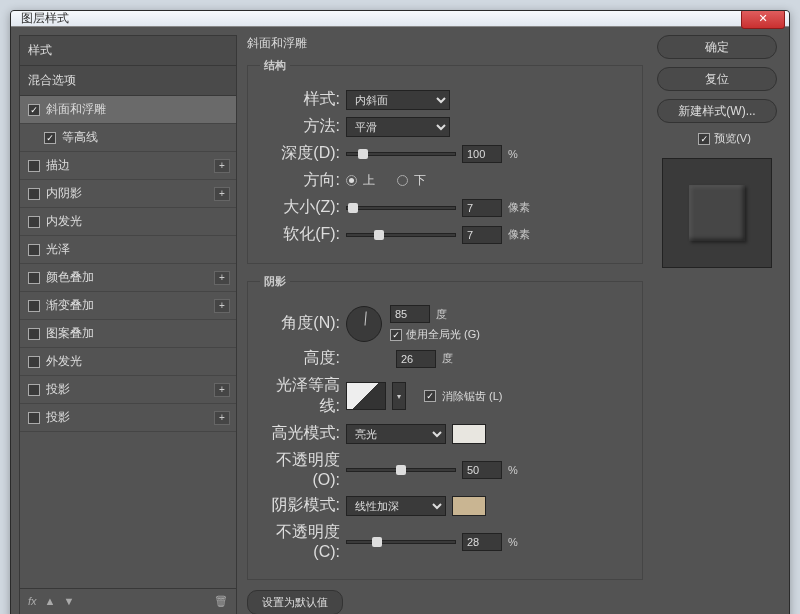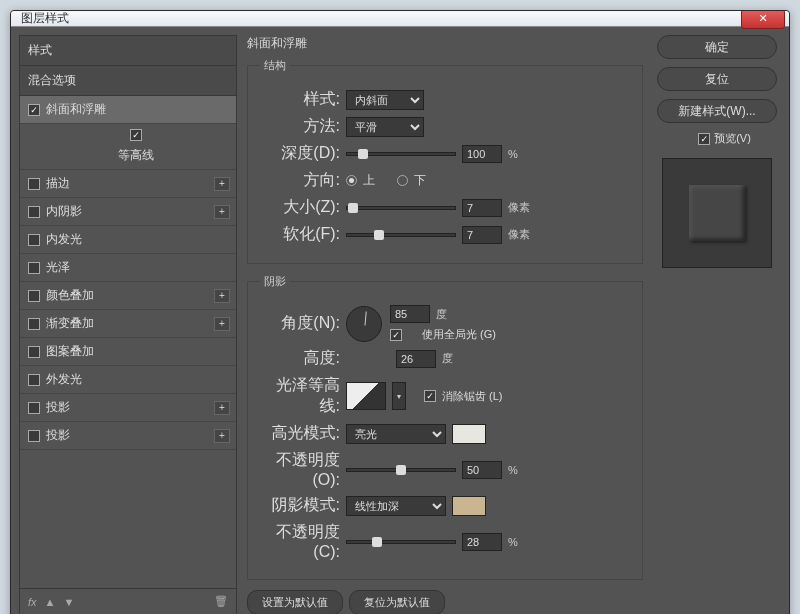--- a/index.html
+++ b/index.html
@@ -8,34 +8,34 @@
 .titlebar { background: linear-gradient(#f7f9fc, #e2e8f0); height: 16px; display: flex; align-items: center; justify-content: space-between; padding: 0 4px 0 10px; border-bottom: 1px solid #888; }
 .titlebar-title { font-size: 12px; color: #333; }
 .close-btn { width: 44px; height: 20px; background: linear-gradient(#e06060, #c93030); border: 1px solid #8a1a1a; border-radius: 3px; display: flex; align-items: center; justify-content: center; color: #fff; font-size: 11px; cursor: pointer; }
 .dialog-body { display: flex; padding: 8px; gap: 10px; background: #535353; }
 .left-panel { width: 218px; display: flex; flex-direction: column; }
 .styles-header { color: #ddd; font-size: 12px; padding: 6px 8px; border: 1px solid #383838; background: #4a4a4a; }
 .blend-header { color: #ddd; font-size: 12px; padding: 6px 8px; border: 1px solid #383838; border-top: none; background: #4a4a4a; }
 .style-list { border: 1px solid #383838; border-top: none; flex: 1; }
 .style-item { display: flex; align-items: center; padding: 5px 8px; font-size: 12px; color: #ddd; gap: 6px; border-bottom: 1px solid #454545; position: relative; }
 .style-item.selected { background: #6a6a6a; }
-.style-item.indent { padding-left: 24px; flex-direction: column; }
+.style-item.indent { padding-left: 24px; }
 .chk { width: 12px; height: 12px; border: 1px solid #aaa; background: #3a3a3a; display: inline-flex; align-items: center; justify-content: center; font-size: 9px; color: #fff; }
 .chk.checked::before { content: "✓"; }
 .plus-btn { position: absolute; right: 6px; width: 16px; height: 14px; border: 1px solid #666; background: #454545; display: flex; align-items: center; justify-content: center; font-size: 10px; color: #ccc; cursor: pointer; }
-.bottom-bar { display: flex; align-items: center; padding: 6px 8px; gap: 8px; border: 1px solid #383838; border-top: none; color: #aaa; font-size: 11px; }
+.bottom-bar { display: flex; padding: 6px 8px; gap: 8px; border: 1px solid #383838; border-top: none; color: #aaa; font-size: 11px; }
 .bottom-bar .spacer { flex: 1; }
 .middle-panel { flex: 1; color: #ddd; font-size: 12px; }
 .section-title { color: #ddd; font-size: 12px; margin-bottom: 6px; }
 fieldset { border: 1px solid #454545; padding: 10px 12px 12px; margin-bottom: 10px; }
-legend { color: #ccc; font-size: 11px; padding: 0 4px; }
+legend { color: #ccc; font-size: 11px; padding: 0 4px; font-weight: bold; }
 .row { display: flex; align-items: center; margin: 6px 0; gap: 6px; }
 .row-label { width: 80px; text-align: right; color: #ddd; font-size: 16px; }
 select { background: #3a3a3a; color: #ddd; border: 1px solid #222; font-size: 11px; padding: 2px 4px; height: 20px; }
-.sel-w1 { width: 78px; }
+.sel-w1 { width: 104px; }
 .sel-w2 { width: 100px; }
 .slider-track { width: 110px; height: 4px; background: #3a3a3a; position: relative; border: 1px solid #222; }
 .slider-thumb { position: absolute; width: 10px; height: 10px; background: #ddd; border-radius: 2px; top: -4px; transform: translateX(-50%); }
 input[type=text] { background: #3a3a3a; color: #ddd; border: 1px solid #222; font-size: 11px; padding: 2px 4px; width: 40px; height: 18px; text-align: left; }
 .unit { font-size: 11px; color: #ccc; }
 .radio { width: 11px; height: 11px; border: 1px solid #aaa; border-radius: 50%; display: inline-flex; align-items: center; justify-content: center; }
 .radio.checked::before { content: ""; width: 5px; height: 5px; background: #ddd; border-radius: 50%; }
 .angle-dial { width: 36px; height: 36px; border: 1px solid #222; border-radius: 50%; background: #3a3a3a; position: relative; }
 .angle-line { position: absolute; width: 14px; height: 1px; background: #ccc; top: 18px; left: 18px; transform-origin: left center; transform: rotate(-85deg); }
 .contour-box { width: 40px; height: 28px; background: linear-gradient(135deg, #eee 50%, #333 50%); border: 1px solid #222; }
@@ -182,21 +182,21 @@
           <span class="row-label">角度(N):</span>
           <div style="display:flex;align-items:center;gap:8px">
             <div class="angle-dial">
                 <div class="angle-line"></div>
               </div>
             <div>
               <div style="display:flex;align-items:center;gap:6px">
                 <input type="text" value="85" style="">
                 <span class="unit">度</span>
               </div>
-              <div style="display:flex;align-items:center;gap:20px;margin-top:4px">
+              <div style="display:flex;align-items:center;gap:4px;margin-top:4px">
                 <span class="chk checked"></span>
                 <span style="font-size:11px">使用全局光 (G)</span>
               </div>
             </div>
           </div>
         </div>
         <div class="row">
           <span class="row-label">高度:</span>
           <span style="width:44px"></span>
           <input type="text" value="26" style="">
@@ -233,21 +233,20 @@
           <div class="slider-track">
               <div class="slider-thumb" style="left:28%"></div>
             </div>
           <input type="text" value="28" style="">
           <span class="unit">%</span>
         </div>
       </fieldset>
 
       <div class="btn-row">
         <button class="small-btn">设置为默认值</button>
-        <button class="small-btn">复位为默认值</button>
       </div>
     </div>
 
     <div class="right-panel">
       <button class="action-btn">确定</button>
       <button class="action-btn">复位</button>
       <button class="action-btn">新建样式(W)...</button>
       <div class="preview-row">
         <span class="chk checked"></span>
         <span>预览(V)</span>

